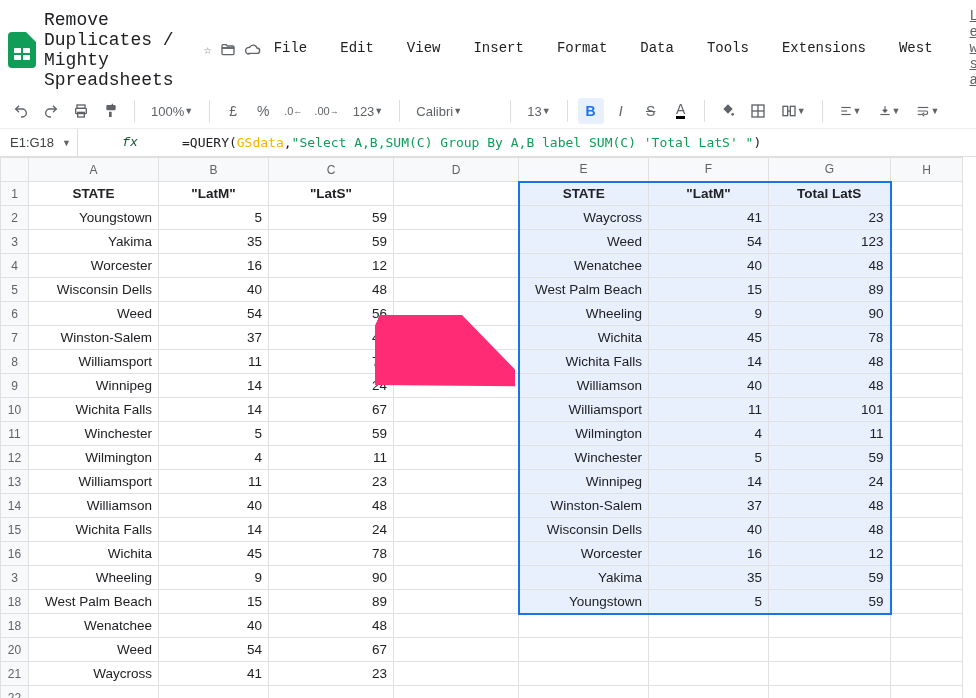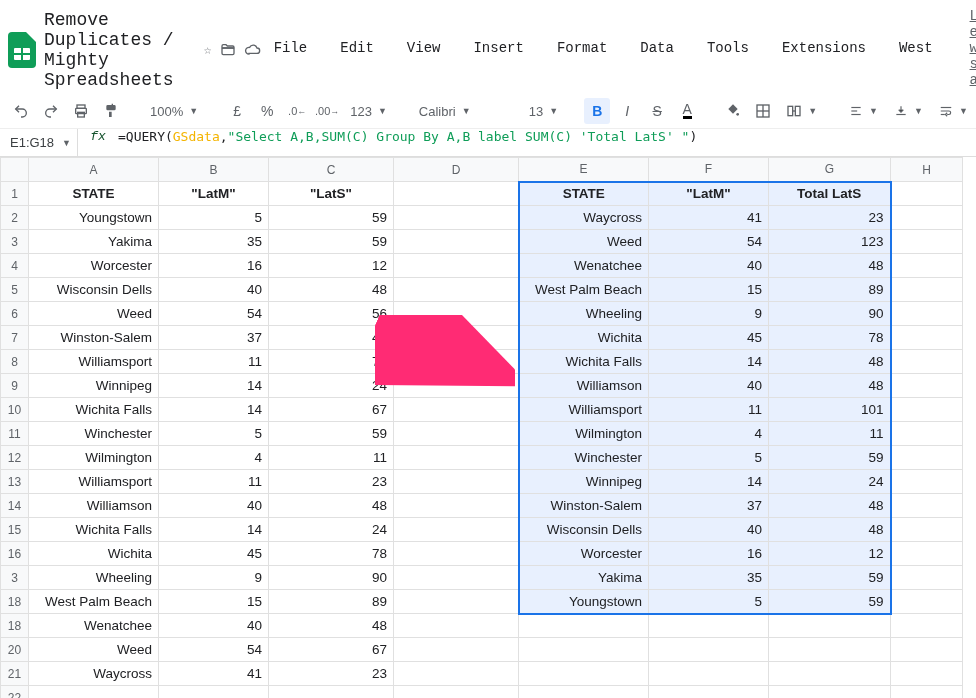--- a/index.html
+++ b/index.html
@@ -31,25 +31,25 @@
     padding:4px 8px; border-bottom:1px solid #eee;
   }
   .tbtn {
     min-width:26px; height:26px;
     display:inline-flex; align-items:center; justify-content:center;
     color:#5f6368; cursor:pointer; border-radius:3px; font-size:14px;
     padding:0 4px;
   }
   .tbtn.bold-active { color:#1a73e8; font-weight:bold; background:#e8f0fe; }
   .tsep { width:1px; height:22px; background:#ddd; margin:0 6px; }
-  .tselect { display:inline-flex; align-items:center; gap:6px; color:#5f6368; font-size:13px; padding:0 6px; cursor:pointer;}
+  .tselect { display:inline-flex; align-items:center; color:#5f6368; font-size:13px; padding:0 6px; cursor:pointer;}
   .chev { font-size:9px; color:#5f6368; }
   .font-color-underline { border-bottom:3px solid #000; padding-bottom:1px; line-height:12px;}
   
-  .fxbar { display:flex; border-bottom:1px solid #ddd; height:28px; }
+  .fxbar { display:flex; align-items:center; border-bottom:1px solid #ddd; height:28px;gap:32px; }
   .namebox {
     width:78px; text-align:left; padding-left:10px; font-size:13px; color:#3c4043;
     border-right:1px solid #ddd; height:100%; display:flex; align-items:center;
     justify-content:space-between; padding-right:6px;
   }
   .fx-label { font-style:italic; color:#14532d; width:40px; text-align:center;font-family:Liberation Mono, monospace; }
   .formula { font-family: "Consolas","Menlo",monospace; font-size:13px; color:#202124; white-space:pre; }
   .formula .fn  { color:#202124; }
   .formula .ref { color:#f4b400; } 
   .formula .str { color:#0f9d58; } 

